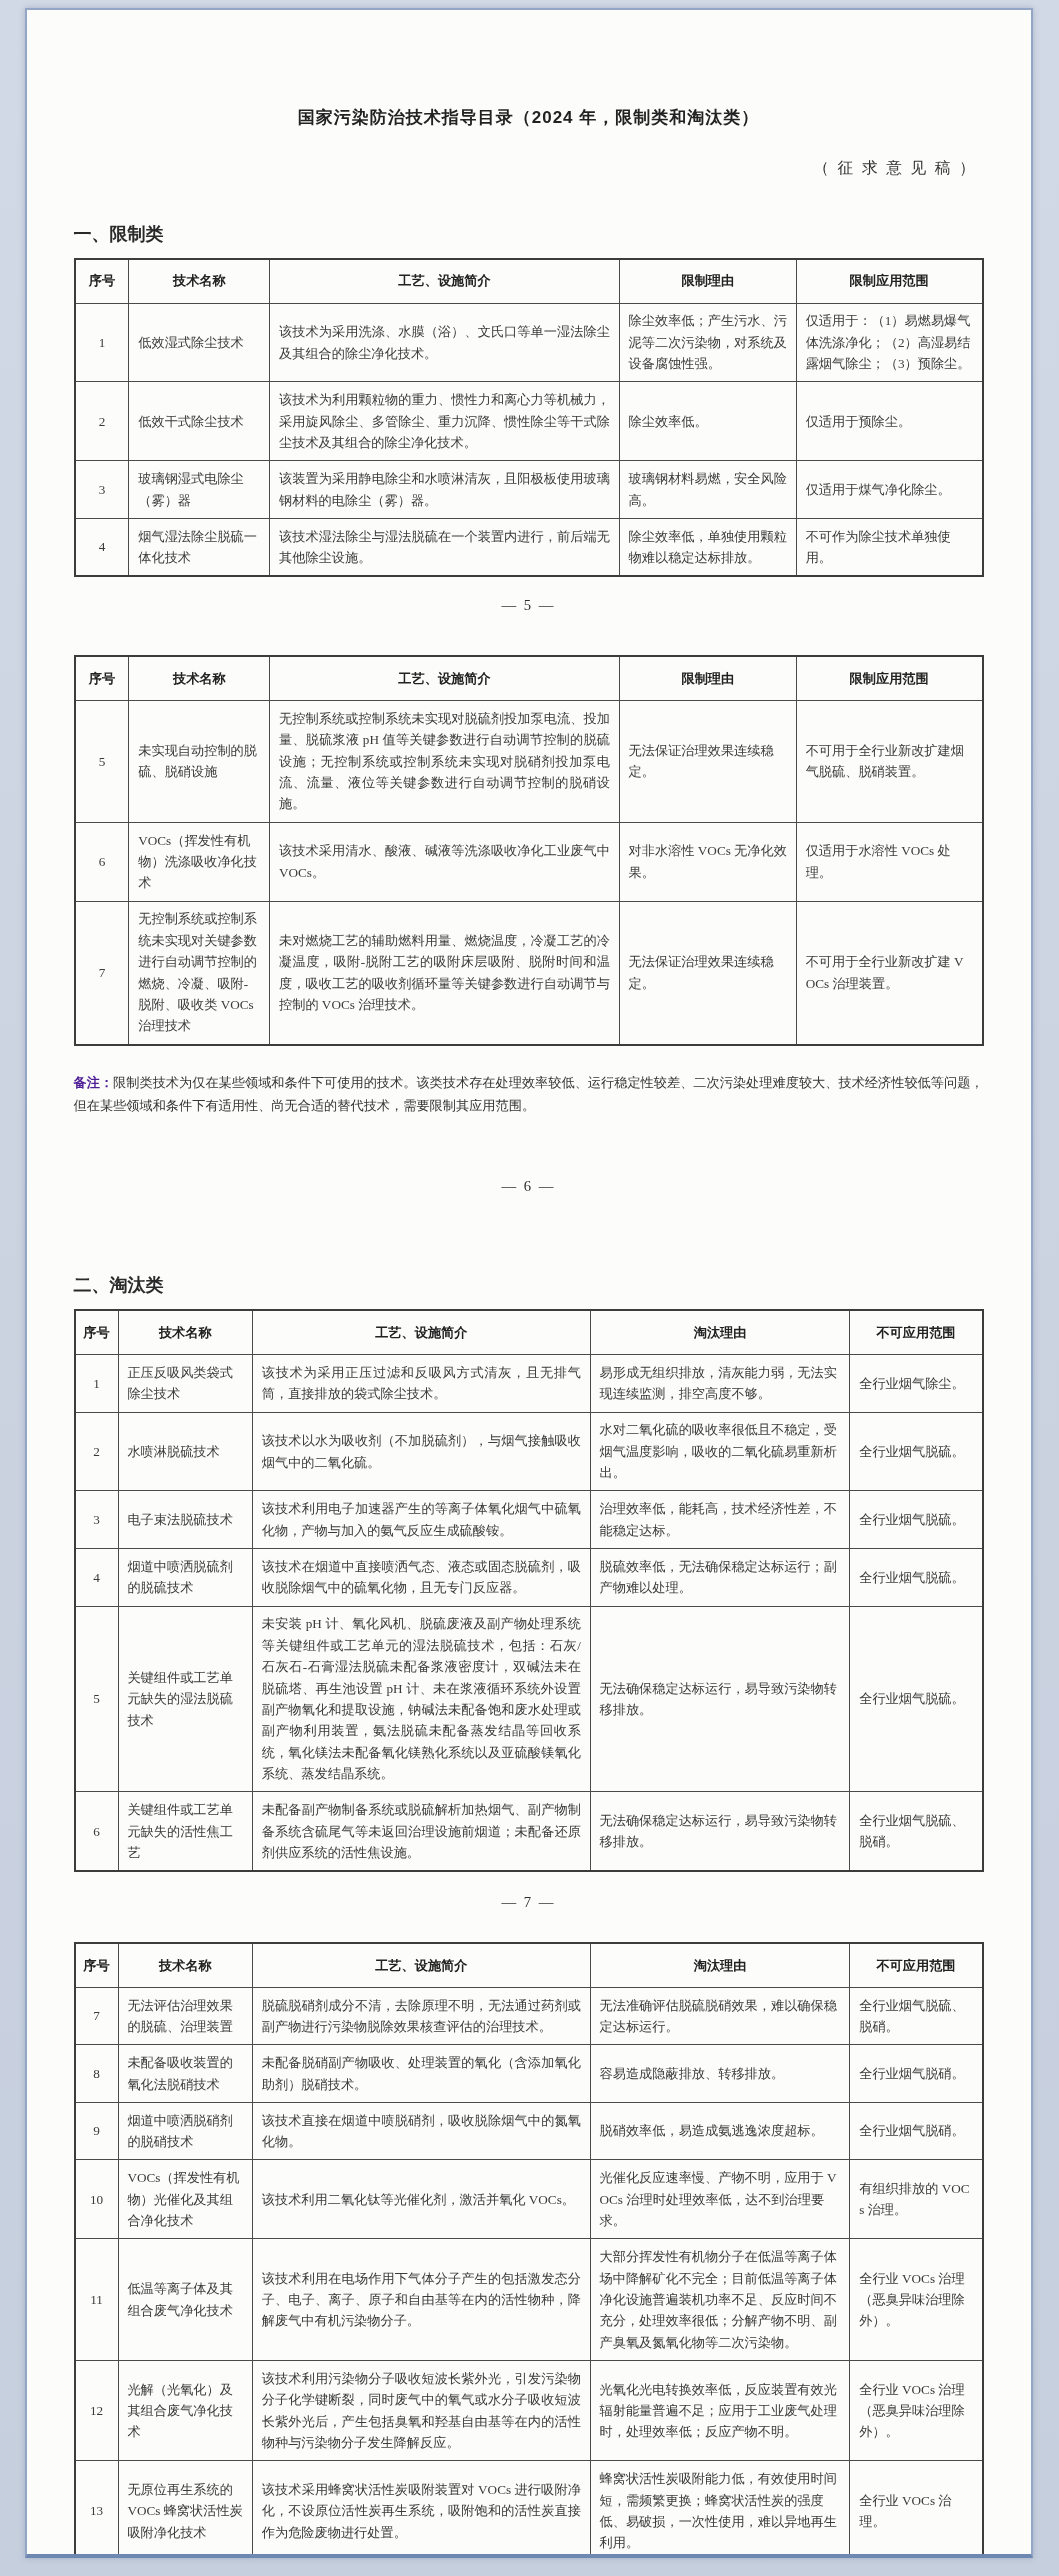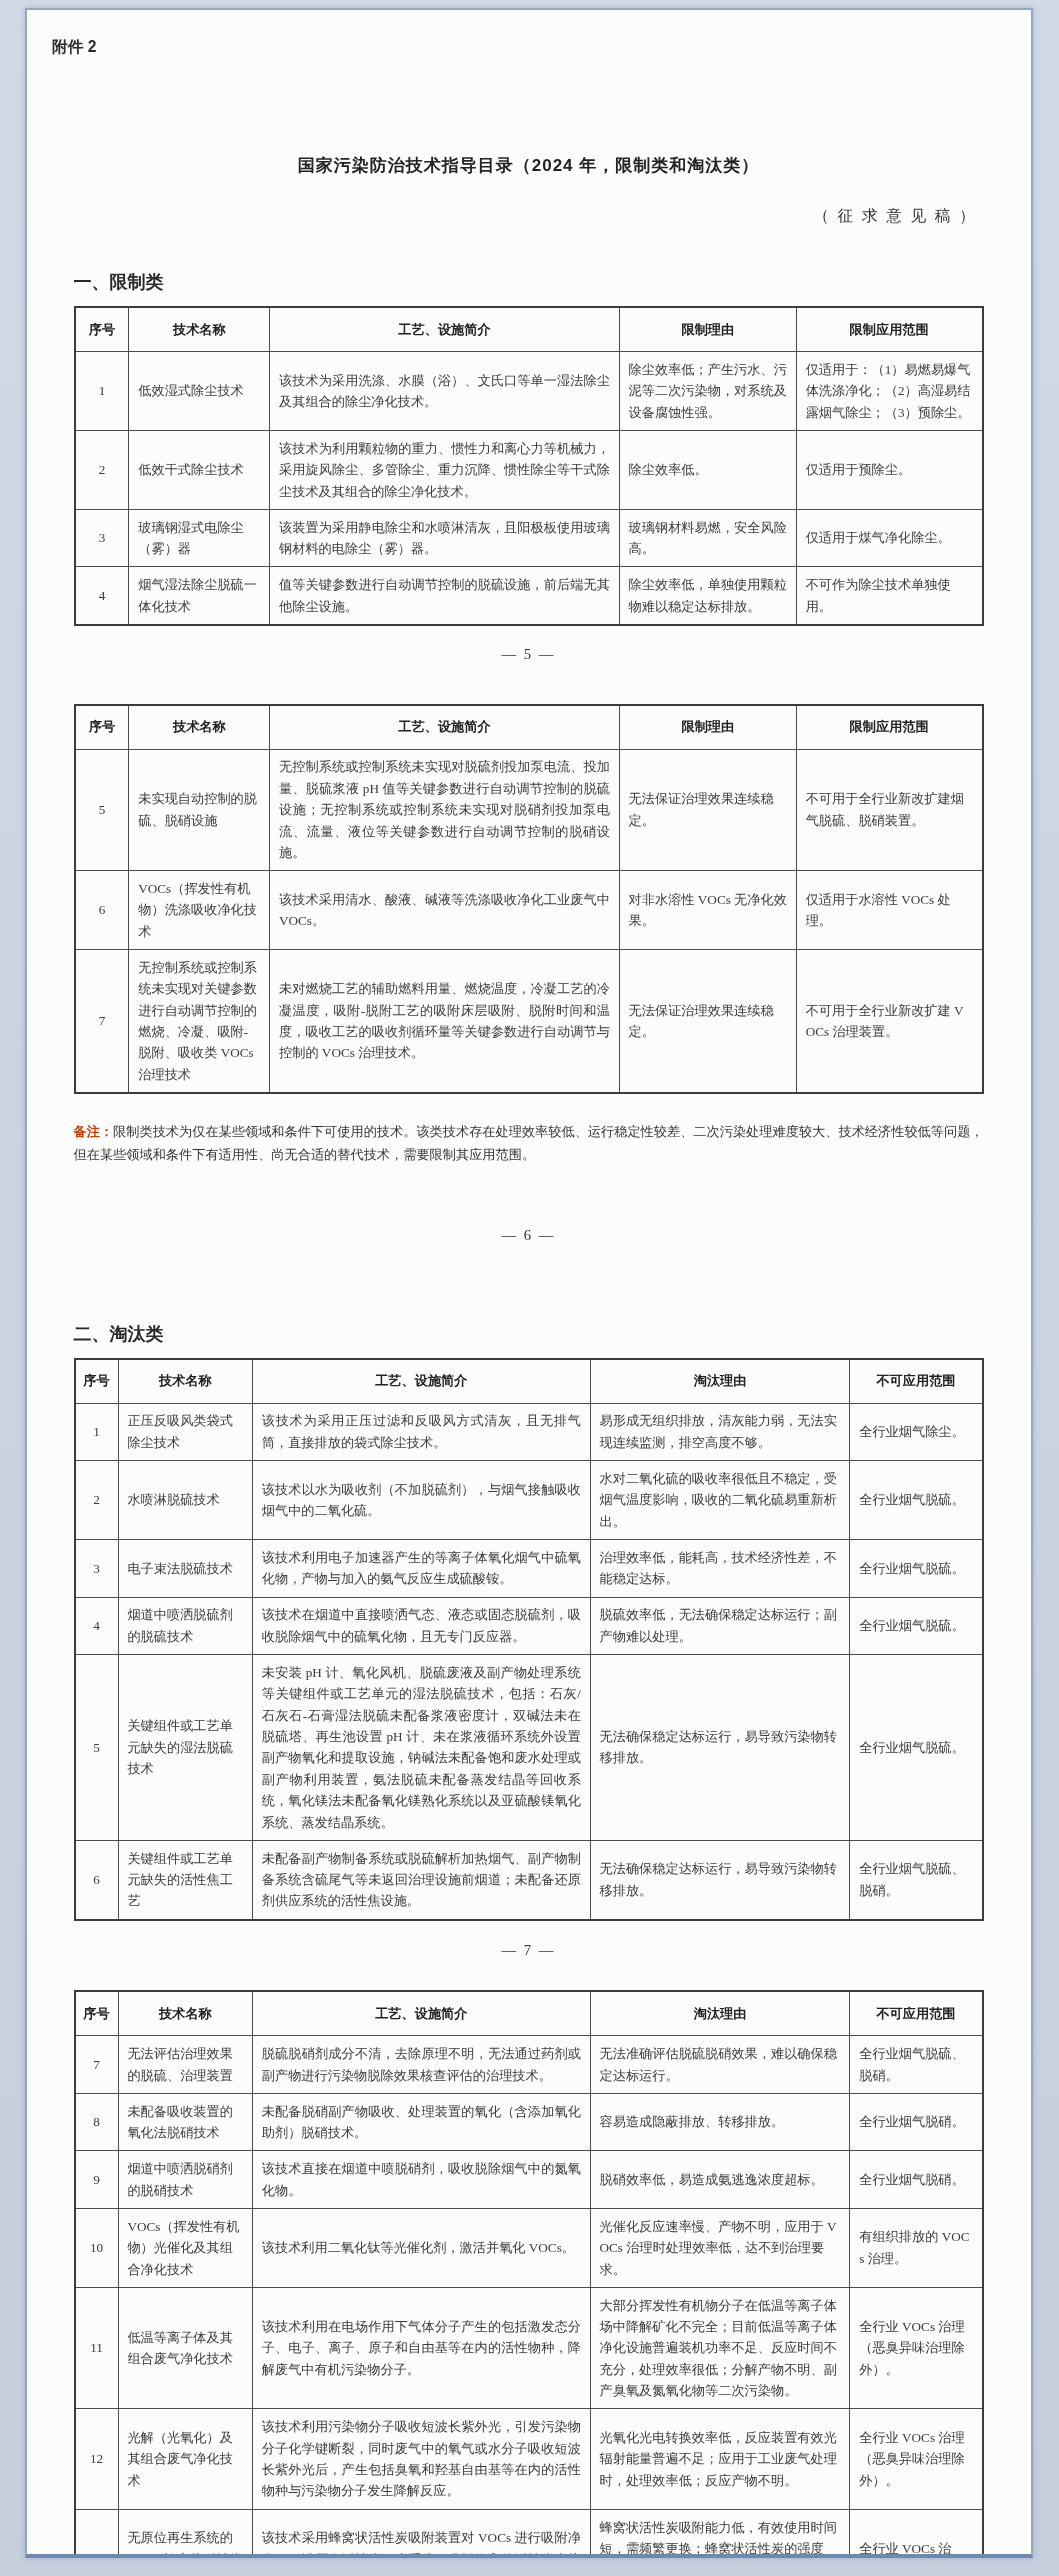--- a/index.html
+++ b/index.html
@@ -90,41 +90,40 @@
   .pn7{margin:21.6px 0 31px 0;}
   .note{
     font-size:13.2px;
     line-height:1.75;
     text-align:justify;
     color:#343434;
     margin-top:25.5px;
   }
   .note b{
     font-family:Liberation Sans, sans-serif;
-    font-weight:700;color:#c2410c;
+    font-weight:700;color:#4c1d95;
   }
   
   .tbl-limit col.c1{width:6%;}
   .tbl-limit col.c2{width:15.5%;}
   .tbl-limit col.c3{width:38.5%;}
   .tbl-limit col.c4{width:19.5%;}
   .tbl-limit col.c5{width:20.5%;}
   
   .tbl-elim col.c1{width:4.8%;}
   .tbl-elim col.c2{width:14.8%;}
   .tbl-elim col.c3{width:37.2%;}
   .tbl-elim col.c4{width:28.6%;}
   .tbl-elim col.c5{width:14.6%;}
 </style>
 </head>
 <body>
 
 <div class="canvas">
   <div class="doc-page">
-    <div class="attach">附件 2</div>
     <div class="content">
       <div class="doc-title">国家污染防治技术指导目录（2024 年，限制类和淘汰类）</div>
       <div class="doc-subtitle">（征求意见稿）</div>
 
       <div class="sec-heading">一、限制类</div>
 
       <table class="cat tbl-limit">
         <colgroup>
             <col class="c1">
             <col class="c2">
@@ -159,21 +158,21 @@
             <tr>
               <td class="col-no">3</td>
               <td class="col-name">玻璃钢湿式电除尘（雾）器</td>
               <td class="col-desc">该装置为采用静电除尘和水喷淋清灰，且阳极板使用玻璃钢材料的电除尘（雾）器。</td>
               <td class="col-reason">玻璃钢材料易燃，安全风险高。</td>
               <td class="col-scope">仅适用于煤气净化除尘。</td>
             </tr>
             <tr>
               <td class="col-no">4</td>
               <td class="col-name">烟气湿法除尘脱硫一体化技术</td>
-              <td class="col-desc">值等关键参数进行自动调节控制的脱硫设施，前后端无其他除尘设施。</td>
+              <td class="col-desc">该技术湿法除尘与湿法脱硫在一个装置内进行，前后端无其他除尘设施。</td>
               <td class="col-reason">除尘效率低，单独使用颗粒物难以稳定达标排放。</td>
               <td class="col-scope">不可作为除尘技术单独使用。</td>
             </tr>
           </tbody>
       </table>
 
       <div class="page-num pn5">— 5 —</div>
 
       <table class="cat tbl-limit">
         <colgroup>

